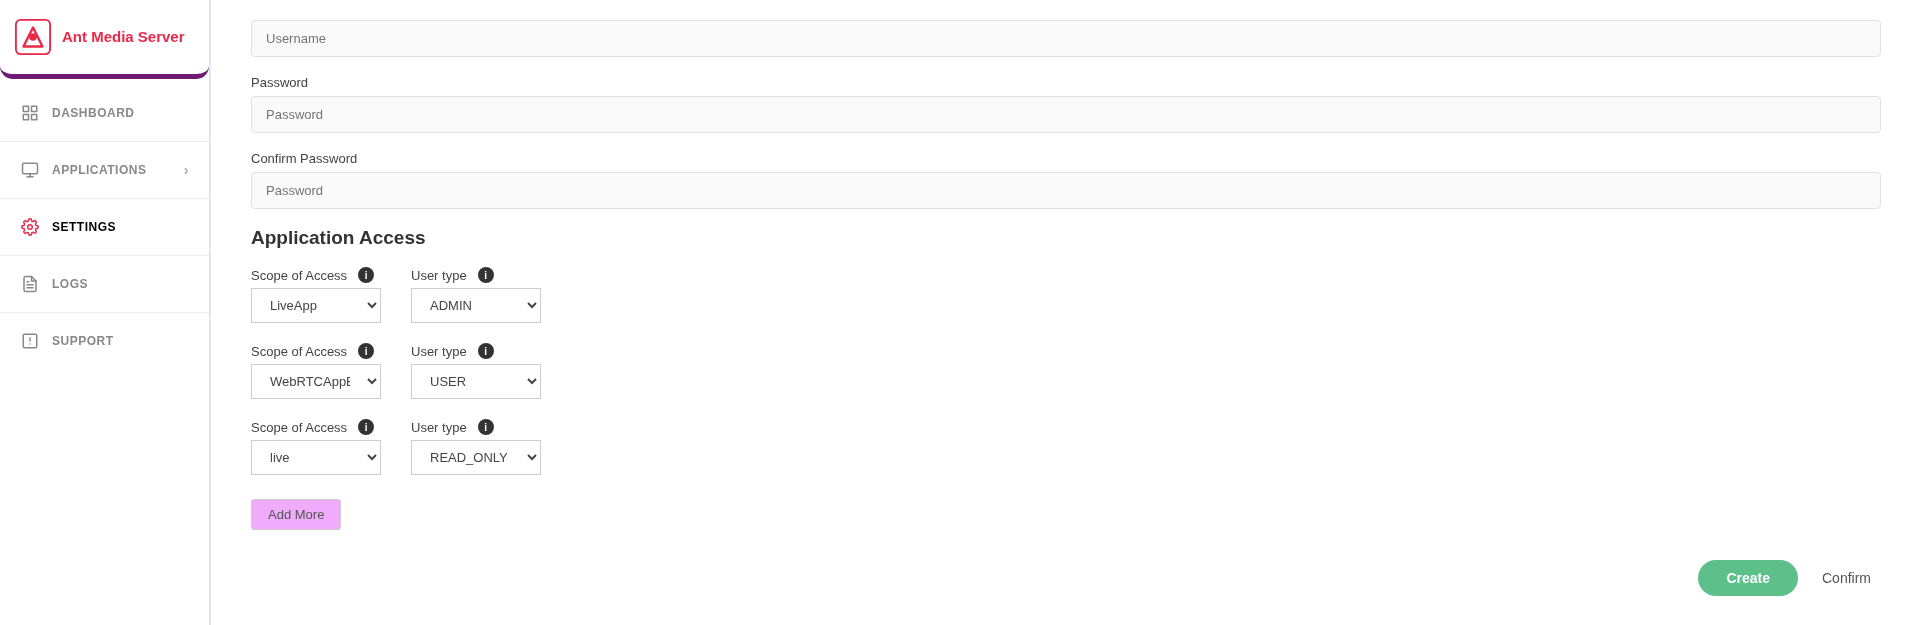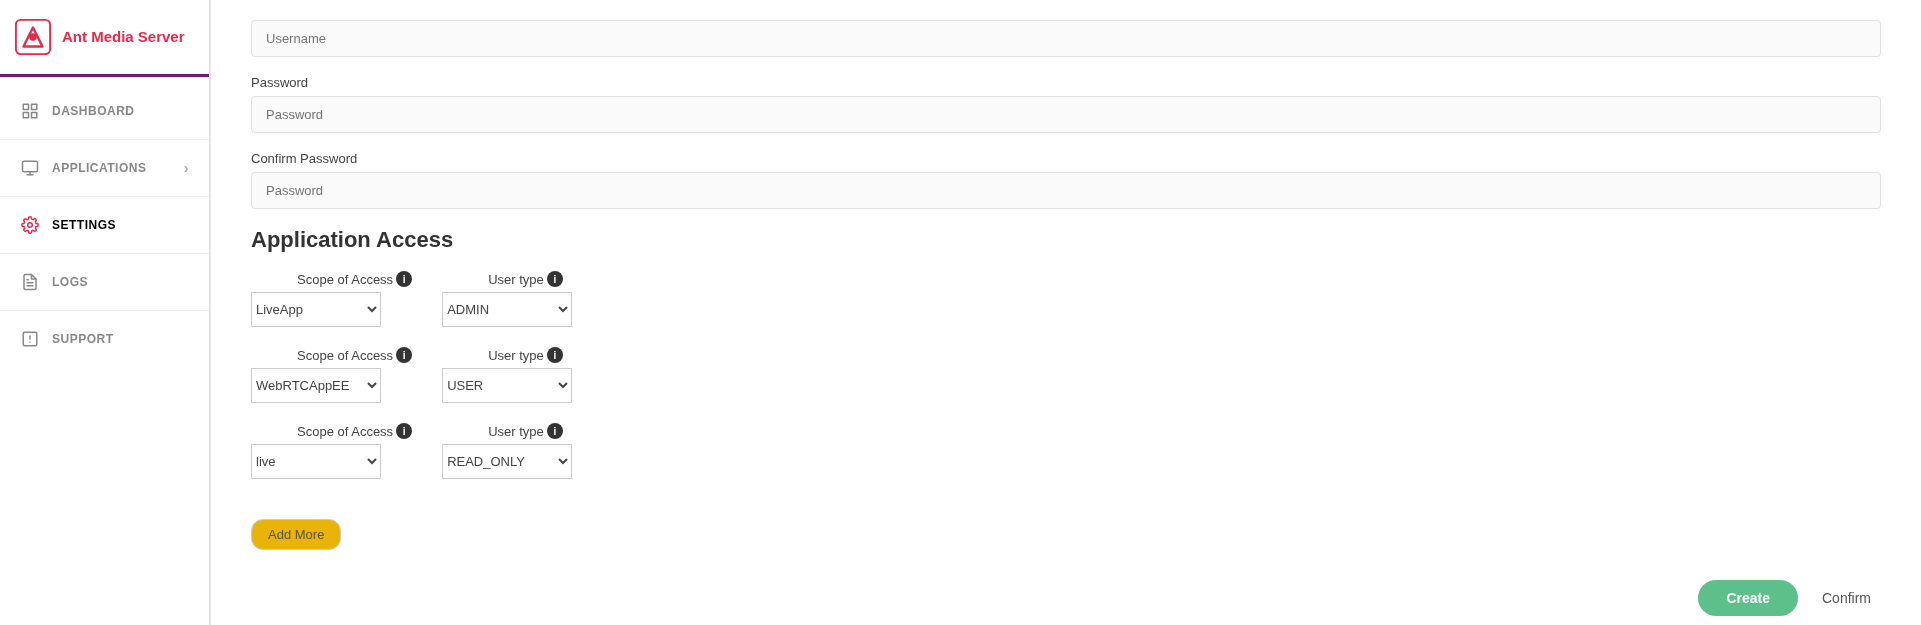--- a/index.html
+++ b/index.html
@@ -12,22 +12,23 @@
       border-right: 1px solid #e0e0e0;
       display: flex;
       flex-direction: column;
       flex-shrink: 0;
       height: 100%;
     }
     .sidebar-logo {
       display: flex;
       align-items: center;
       padding: 18px 14px;
-      border-bottom: 3px solid #701a75;
+      border-bottom: 5px solid #701a75;
       gap: 10px;
+      border-radius: 13px;
     }
     .logo-icon {
       width: 38px;
       height: 38px;
       flex-shrink: 0;
     }
     .logo-text {
       font-size: 15px;
       font-weight: 700;
       color: #e8294a;
@@ -105,21 +106,21 @@
       border: 1px solid #e0e0e0;
       border-radius: 4px;
       font-size: 13px;
       color: #701a75;
       background: #fafafa;
       outline: none;
     }
 
     
     .section-title {
-      font-size: 22px;
+      font-size: 19px;
       font-weight: 600;
       color: #333;
       margin-bottom: 18px;
       margin-top: 8px;
     }
 
     
     .access-row {
       display: flex;
       gap: 30px;
@@ -130,60 +131,59 @@
       display: flex;
       flex-direction: column;
       gap: 5px;
     }
     .access-label {
       font-size: 13px;
       color: #444;
       font-weight: 500;
       display: flex;
       align-items: flex-end;
-      gap: 3px;
-      margin-left: 46px;
+      gap: 11px;
     }
     .info-icon {
       display: inline-flex;
       align-items: center;
       justify-content: center;
       width: 16px;
       height: 16px;
       background: #333;
       border-radius: 50%;
       color: #fff;
       font-size: 10px;
       font-weight: 700;
       cursor: default;
       flex-shrink: 0;
     }
     .access-select {
       width: 130px;
-      padding: 8px 0;
+      padding: 8px 14px;
       border: 1px solid #ccc;
       border-radius: 0;
       font-size: 13px;
       color: #444;
       background: #fff;
       appearance: auto;
       cursor: pointer;
       outline: none;
     }
 
     
     .btn-add-more {
       border: 1px solid #ccc;
-      background: #eab308;
+      background: #f0abfc;
       color: #555;
       font-size: 13px;
       padding: 7px 16px;
-      border-radius: 12px;
+      border-radius: 3px;
       cursor: pointer;
-      margin-top: 20px;
+      margin-top: 4px;
     }
 
     .actions-row {
       display: flex;
       gap: 14px;
       justify-content: flex-end;
       margin-top: 30px;
       padding-right: 0;
     }
     .btn-create {

